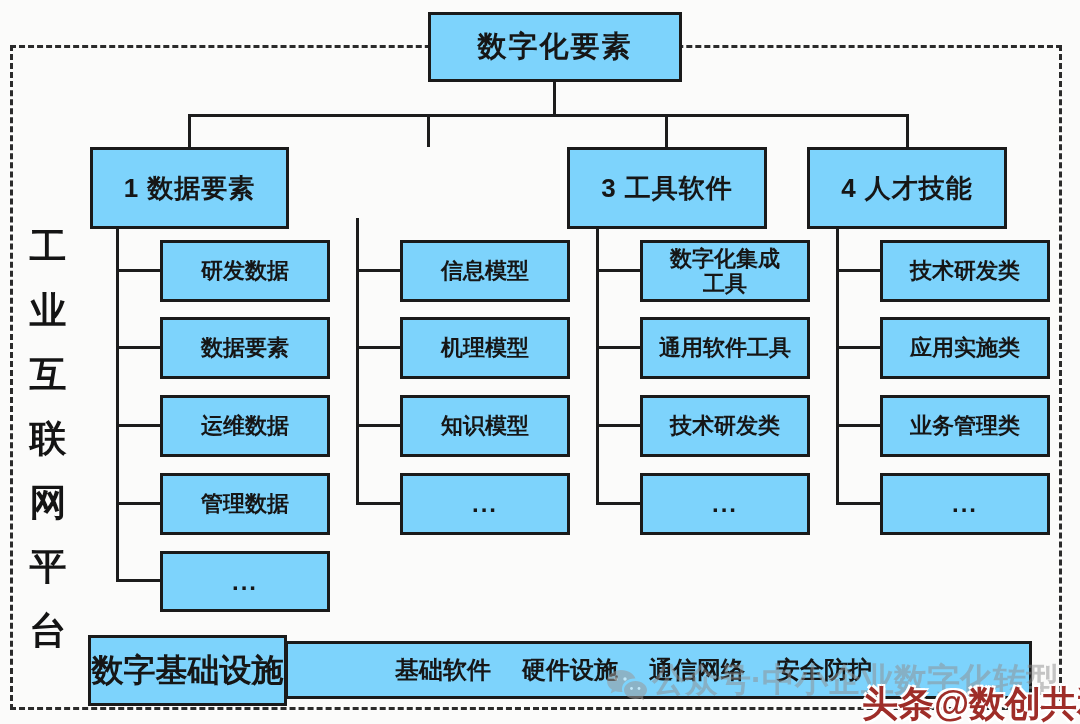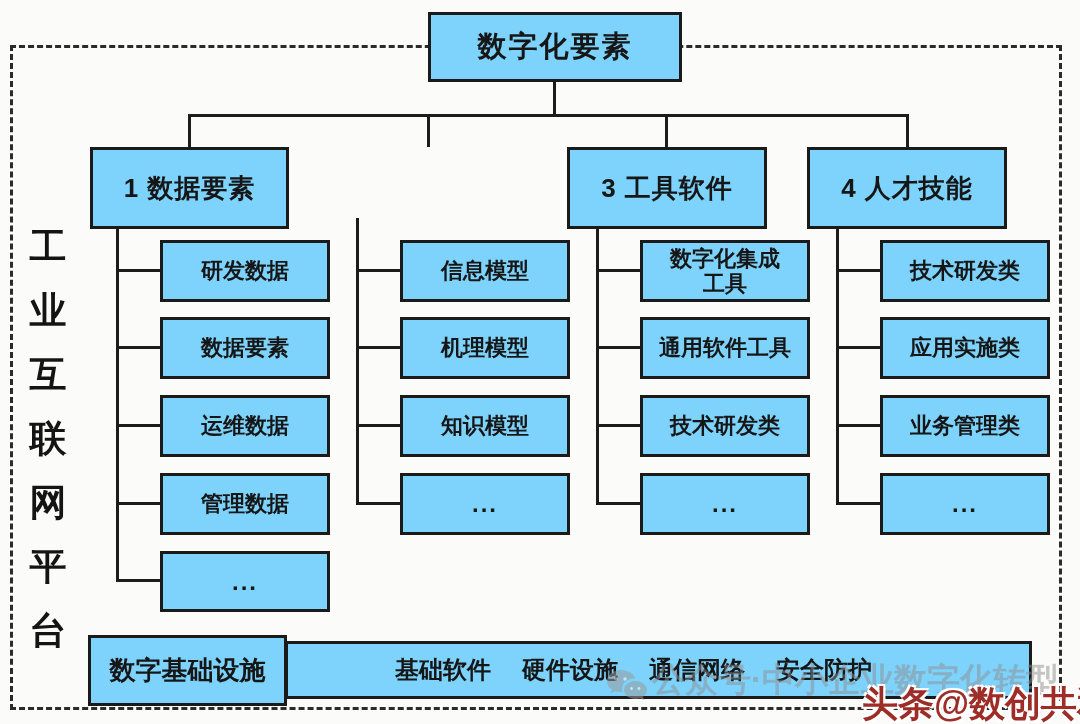--- a/index.html
+++ b/index.html
@@ -28,21 +28,21 @@
   .h2{left:327px;width:203px;}
   .h3{left:567px;width:200px;}
   .h4{left:807px;width:200px;}
   .c1{left:160px;} .c2{left:400px;} .c3{left:640px;} .c4{left:880px;}
   .r1{top:240px;height:62px;} .r2{top:317px;height:62px;}
   .r3{top:395px;height:62px;} .r4{top:473px;height:62px;} .r5{top:551px;height:61px;}
   .platform-label{
     position:absolute;left:26px;top:222px;width:44px;display:flex;flex-direction:column;
     align-items:center;gap:14px;font-size:37px;font-weight:700;color:#141414;z-index:2;
   }
-  .infra-box{left:88px;top:635px;width:199px;height:71px;font-size:26px;font-weight:700;z-index:3;}
+  .infra-box{left:88px;top:635px;width:199px;height:71px;font-size:32px;font-weight:700;z-index:3;}
   .infra-wide{
     left:285px;top:641px;width:747px;height:58px;justify-content:flex-start;
     padding-left:107px;padding-right:40px;gap:31px;font-size:24px;font-weight:600;z-index:2;
   }
   .infra-item{white-space:nowrap;}
   .wm-wechat-icon{position:absolute;left:604px;top:668px;width:44px;height:36px;opacity:.55;z-index:5;}
   .wm-grey{
     position:absolute;left:652px;top:658px;font-size:33px;font-weight:600;
     color:#8f8f8f;opacity:.5;white-space:nowrap;z-index:5;letter-spacing:0px;
   }

